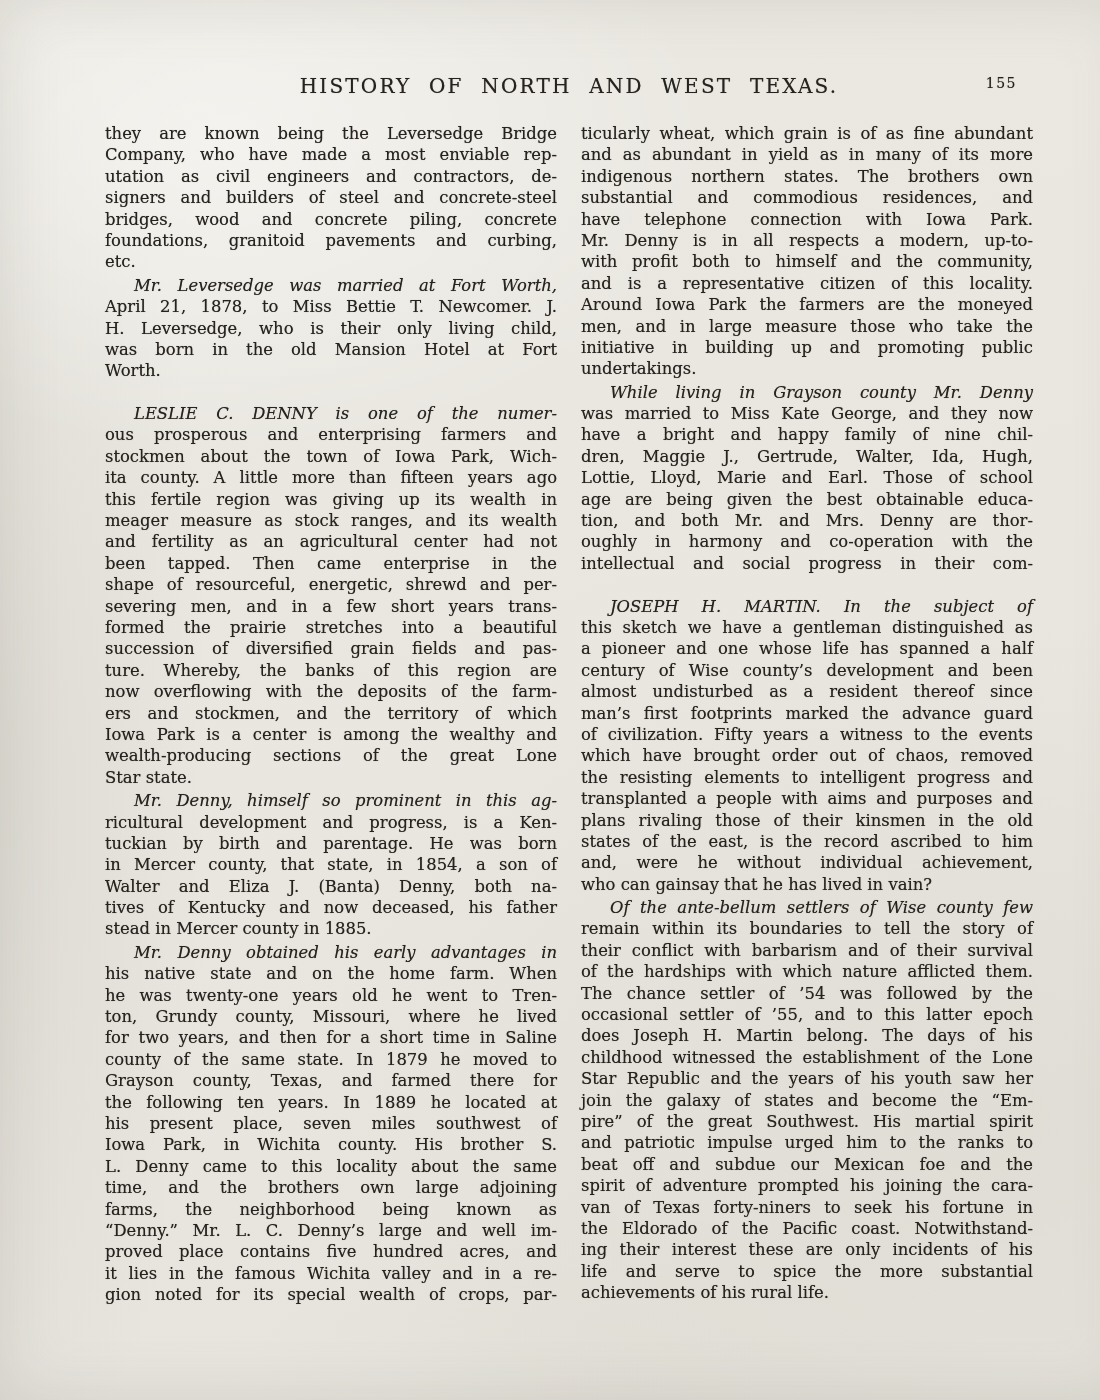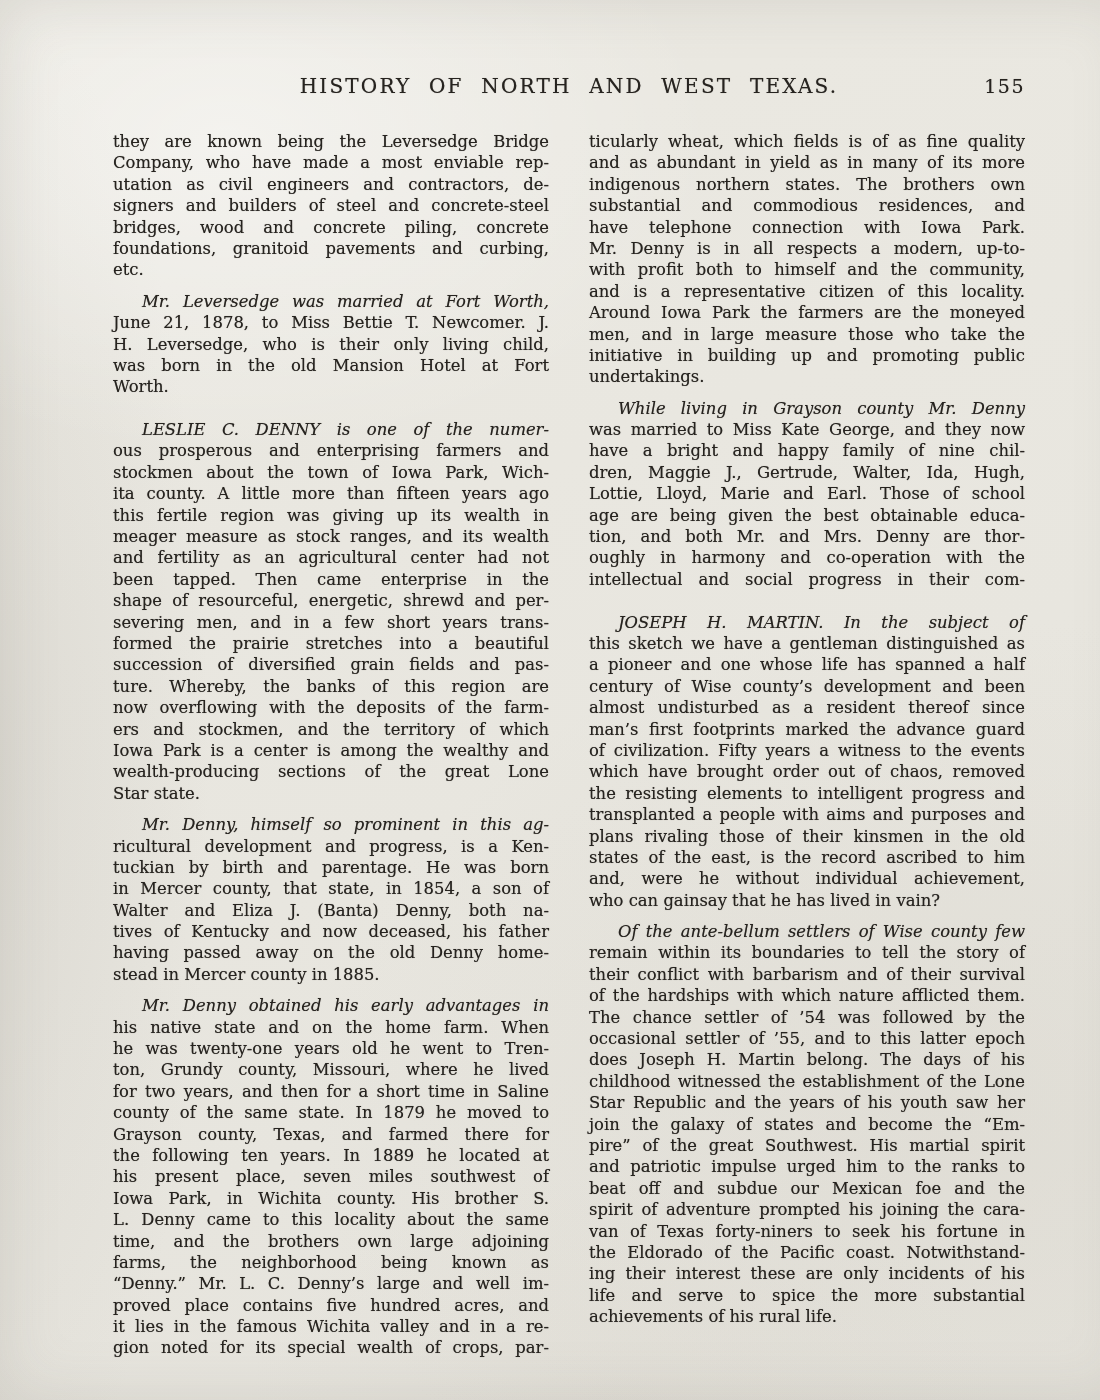--- a/index.html
+++ b/index.html
@@ -37,38 +37,38 @@
   }
   .title {
     text-align: center;
     font-size: 20px;
     letter-spacing: 2.2px;
     word-spacing: 9px;
     white-space: nowrap;
   }
   .page-number {
     position: absolute;
-    right: 10px;
+    right: 18px;
     top: 1px;
-    font-size: 19px;
+    font-size: 14px;
     letter-spacing: 1.5px;
   }
   .columns {
     position: absolute;
     top: 121px;
     left: 103px;
     width: 932px;
     display: flex;
     gap: 20px;
   }
   .column {
     width: 456px;
     flex: 0 0 456px;
   }
-  .para { margin: 10px; }
+  .para { margin: 2px; }
   .para.gap { margin-top: 21.4px; }
   .line {
     font-size: 16.4px;
     line-height: 21.4px;
     height: 21.4px;
     text-align: justify;
     text-align-last: justify;
     white-space: normal;
     overflow: visible;
   }
@@ -89,21 +89,21 @@
           <div class="line">they are known being the Leversedge Bridge</div>
           <div class="line">Company, who have made a most enviable rep-</div>
           <div class="line">utation as civil engineers and contractors, de-</div>
           <div class="line">signers and builders of steel and concrete-steel</div>
           <div class="line">bridges, wood and concrete piling, concrete</div>
           <div class="line">foundations, granitoid pavements and curbing,</div>
           <div class="line flush">etc.</div>
         </div>
         <div class="para">
           <div class="line indent">Mr. Leversedge was married at Fort Worth,</div>
-          <div class="line">June 21, 1878, to Miss Bettie T. Newcomer. J.</div>
+          <div class="line">April 21, 1878, to Miss Bettie T. Newcomer. J.</div>
           <div class="line">H. Leversedge, who is their only living child,</div>
           <div class="line">was born in the old Mansion Hotel at Fort</div>
           <div class="line flush">Worth.</div>
         </div>
         <div class="para gap">
           <div class="line indent">LESLIE C. DENNY is one of the numer-</div>
           <div class="line">ous prosperous and enterprising farmers and</div>
           <div class="line">stockmen about the town of Iowa Park, Wich-</div>
           <div class="line">ita county.  A little more than fifteen years ago</div>
           <div class="line">this fertile region was giving up its wealth in</div>
@@ -121,21 +121,20 @@
           <div class="line">wealth-producing sections of the great Lone</div>
           <div class="line flush">Star state.</div>
         </div>
         <div class="para">
           <div class="line indent">Mr. Denny, himself so prominent in this ag-</div>
           <div class="line">ricultural development and progress, is a Ken-</div>
           <div class="line">tuckian by birth and parentage.  He was born</div>
           <div class="line">in Mercer county, that state, in 1854, a son of</div>
           <div class="line">Walter and Eliza J. (Banta) Denny, both na-</div>
           <div class="line">tives of Kentucky and now deceased, his father</div>
-          <div class="line">having passed away on the old Denny home-</div>
           <div class="line flush">stead in Mercer county in 1885.</div>
         </div>
         <div class="para">
           <div class="line indent">Mr. Denny obtained his early advantages in</div>
           <div class="line">his native state and on the home farm.  When</div>
           <div class="line">he was twenty-one years old he went to Tren-</div>
           <div class="line">ton, Grundy county, Missouri, where he lived</div>
           <div class="line">for two years, and then for a short time in Saline</div>
           <div class="line">county of the same state.  In 1879 he moved to</div>
           <div class="line">Grayson county, Texas, and farmed there for</div>
@@ -146,21 +145,21 @@
           <div class="line">time, and the brothers own large adjoining</div>
           <div class="line">farms, the neighborhood being known as</div>
           <div class="line">“Denny.” Mr. L. C. Denny’s large and well im-</div>
           <div class="line">proved place contains five hundred acres, and</div>
           <div class="line">it lies in the famous Wichita valley and in a re-</div>
           <div class="line">gion noted for its special wealth of crops, par-</div>
         </div>
       </div>
     <div class="column ink">
         <div class="para">
-          <div class="line">ticularly wheat, which fields is of as fine quality</div>
+          <div class="line">ticularly wheat, which grain is of as fine abundant</div>
           <div class="line">and as abundant in yield as in many of its more</div>
           <div class="line">indigenous northern states.  The brothers own</div>
           <div class="line">substantial and commodious residences, and</div>
           <div class="line">have telephone connection with Iowa Park.</div>
           <div class="line">Mr. Denny is in all respects a modern, up-to-</div>
           <div class="line">with profit both to himself and the community,</div>
           <div class="line">and is a representative citizen of this locality.</div>
           <div class="line">Around Iowa Park the farmers are the moneyed</div>
           <div class="line">men, and in large measure those who take the</div>
           <div class="line">initiative in building up and promoting public</div>

